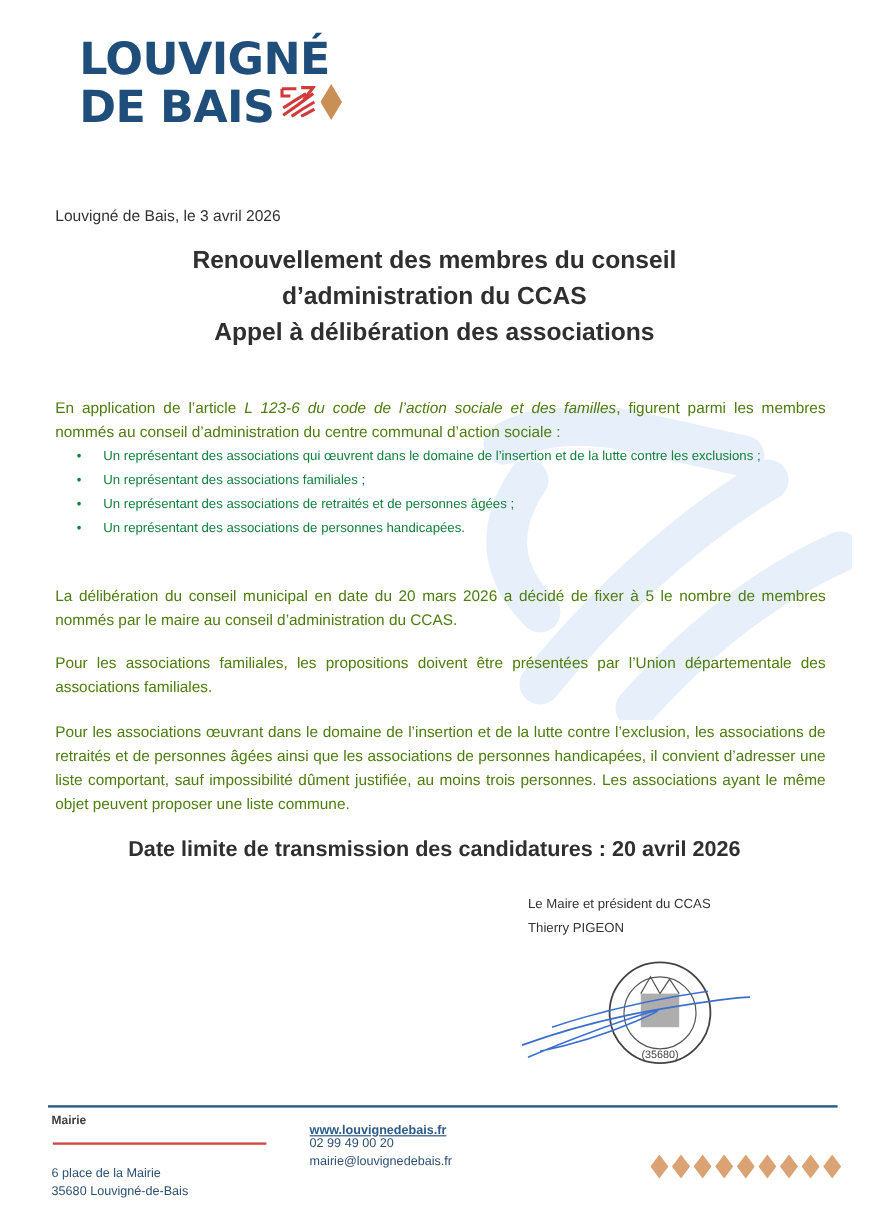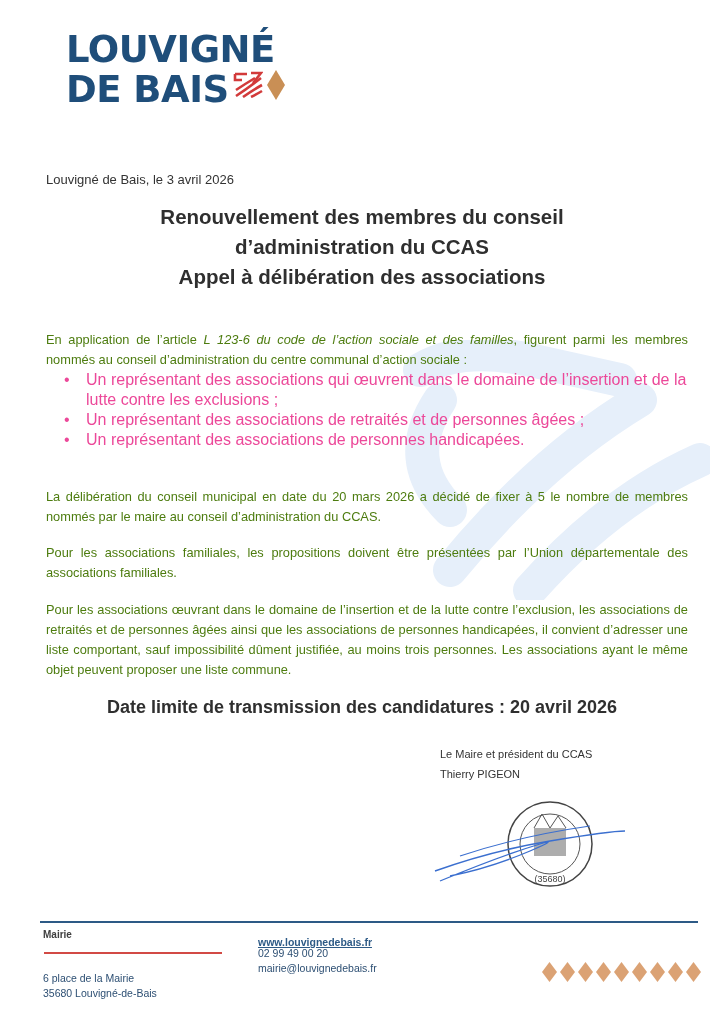--- a/index.html
+++ b/index.html
@@ -19,21 +19,21 @@
   .watermark { left: 380px; top: 340px; width: 330px; height: 260px; }
 
   .date-line { left: 46px; top: 172px; font-size: 13px; color: #333; }
 
   .title { left: 60px; width: 604px; top: 202px; text-align: center;
            font-weight: bold; font-size: 20.5px; line-height: 30px; color: #2f2f2f; }
 
   .body-text { left: 46px; width: 642px; font-size: 12.8px; line-height: 20px; color: #4d7c0f;
                text-align: justify; }
   .p1 { top: 330px; }
-  .bullets { left: 46px; width: 642px; top: 370px; font-size: 16px; line-height: 20px; color:#ec4899;
+  .bullets { left: 46px; width: 642px; top: 370px; font-size: 11px; line-height: 20px; color:#15803d;
              list-style: none; margin: 0; padding: 0; }
   .bullets li { position: relative; padding-left: 40px; }
   .bullets li::before { content: "•"; position: absolute; left: 18px; top: 0; }
   .p2 { top: 487px; }
   .p3 { top: 543px; }
   .p4 { top: 600px; }
 
   .deadline { left: 40px; width: 644px; top: 697px; text-align: center;
               font-weight: bold; font-size: 18px; color: #2f2f2f; }
 
@@ -88,20 +88,21 @@
 <div class="abs title">
   <div>Renouvellement des membres du conseil</div>
   <div>d’administration du CCAS</div>
   <div>Appel à délibération des associations</div>
 </div>
 
 <div class="abs body-text p1"><span>En application de l’article </span><i>L 123-6 du code de l’action sociale et des familles</i><span>, figurent parmi les membres nommés au conseil d’administration du centre communal d’action sociale :</span></div>
 
 <ul class="abs bullets">
   <li>Un représentant des associations qui œuvrent dans le domaine de l’insertion et de la lutte contre les exclusions ;</li>
+  <li>Un représentant des associations familiales ;</li>
   <li>Un représentant des associations de retraités et de personnes âgées ;</li>
   <li>Un représentant des associations de personnes handicapées.</li>
 </ul>
 
 <div class="abs body-text p2">La délibération du conseil municipal en date du 20 mars 2026 a décidé de fixer à 5 le nombre de membres nommés par le maire au conseil d’administration du CCAS.</div>
 <div class="abs body-text p3">Pour les associations familiales, les propositions doivent être présentées par l’Union départementale des associations familiales.</div>
 <div class="abs body-text p4">Pour les associations œuvrant dans le domaine de l’insertion et de la lutte contre l’exclusion, les associations de retraités et de personnes âgées ainsi que les associations de personnes handicapées, il convient d’adresser une liste comportant, sauf impossibilité dûment justifiée, au moins trois personnes. Les associations ayant le même objet peuvent proposer une liste commune.</div>
 
 <div class="abs deadline">Date limite de transmission des candidatures : 20 avril 2026</div>
 

